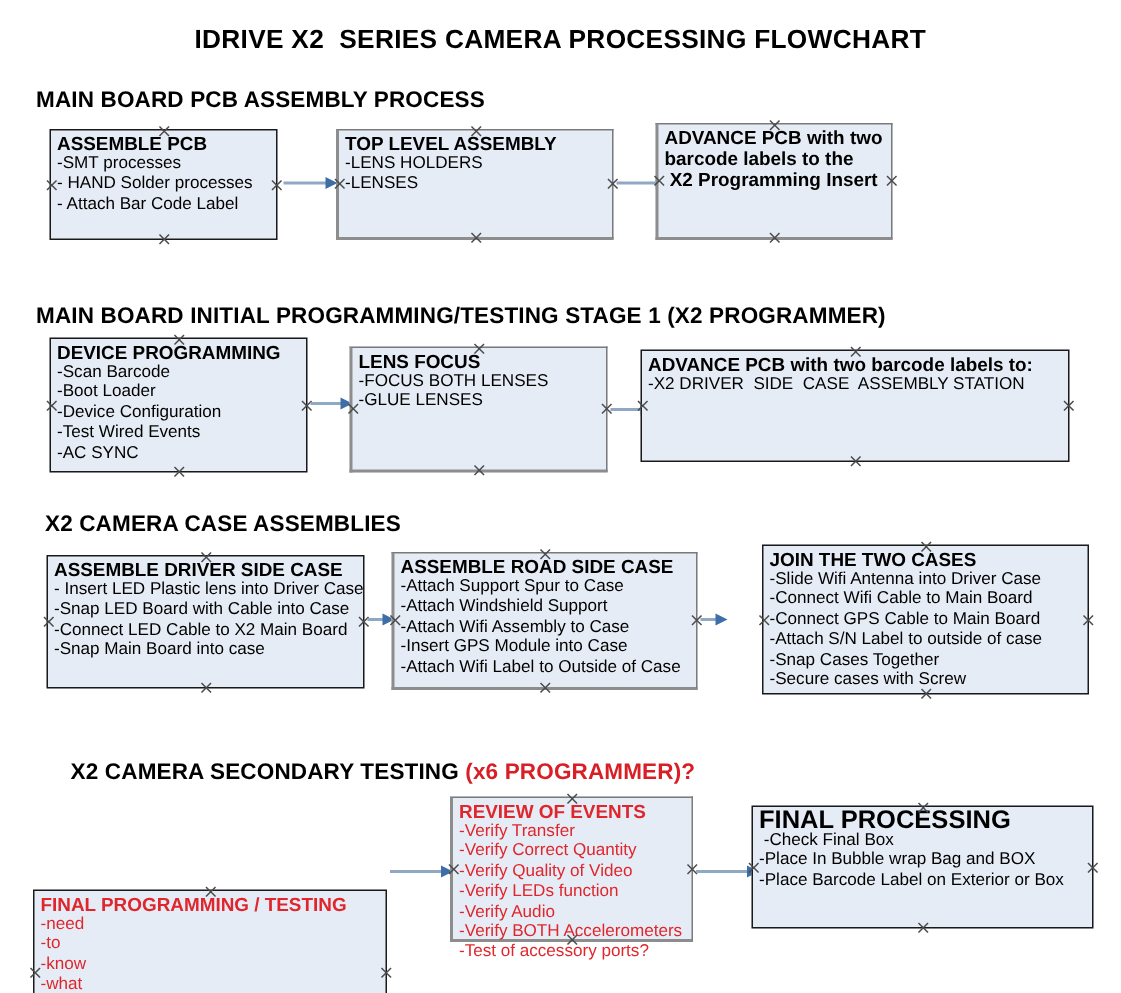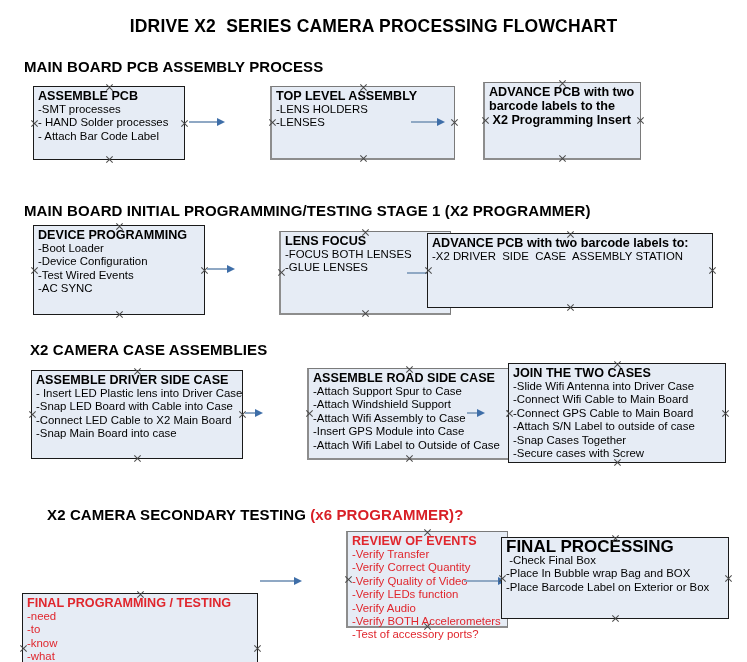--- a/index.html
+++ b/index.html
@@ -50,21 +50,20 @@
     background: #e6ecf5;
     border: 1.4px solid #1a1a1a;
     box-sizing: border-box;
     overflow: visible;
   }
   .node.shadowed {
     border-left: 2px solid #8d8d8d;
     border-bottom: 2px solid #8d8d8d;
     border-top: 1.4px solid #7a7a7a;
     border-right: 1.4px solid #7a7a7a;
-    margin-left: 46px;
   }
   .node-head {
     font-size: 12.6px;
     font-weight: bold;
     line-height: 14px;
     padding: 2px 0 0 4px;
     white-space: pre;
   }
   .node-head.big {
     font-size: 17px;
@@ -175,20 +174,21 @@
     <span class="handle" style="left:50%; top:100%;"></span>
     <span class="handle" style="left:0; top:50%;"></span>
     <span class="handle" style="left:100%; top:50%;"></span>
   </div>
 
   <div class="section-title" style="left:24px; top:202px;">MAIN BOARD INITIAL PROGRAMMING/TESTING STAGE 1 (X2 PROGRAMMER)</div>
 
   <div class="node" style="left:33px; top:225px; width:172px; height:90px;">
     <div class="node-head">DEVICE PROGRAMMING</div>
     <div class="node-lines">
+      <div class="node-line">-Scan Barcode</div>
       <div class="node-line">-Boot Loader</div>
       <div class="node-line">-Device Configuration</div>
       <div class="node-line">-Test Wired Events</div>
       <div class="node-line">-AC SYNC</div>
     </div>
     <span class="handle" style="left:50%; top:0;"></span>
     <span class="handle" style="left:50%; top:100%;"></span>
     <span class="handle" style="left:0; top:50%;"></span>
     <span class="handle" style="left:100%; top:50%;"></span>
   </div>

